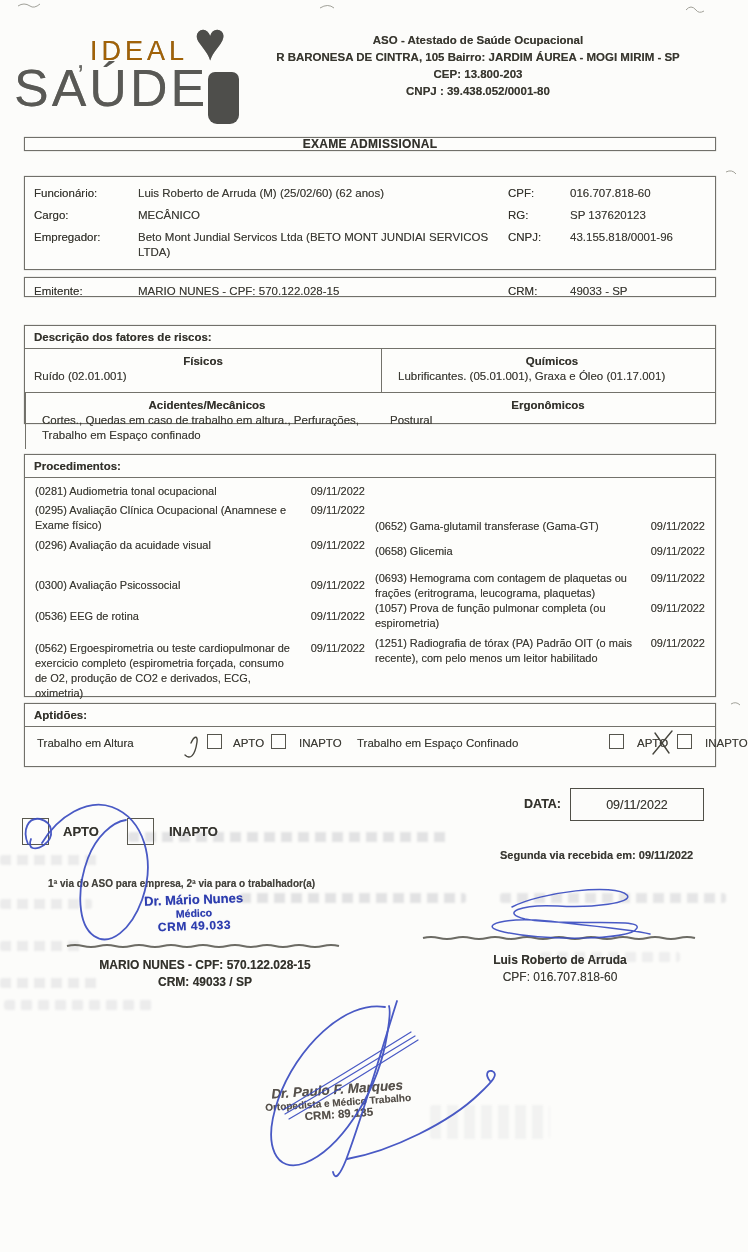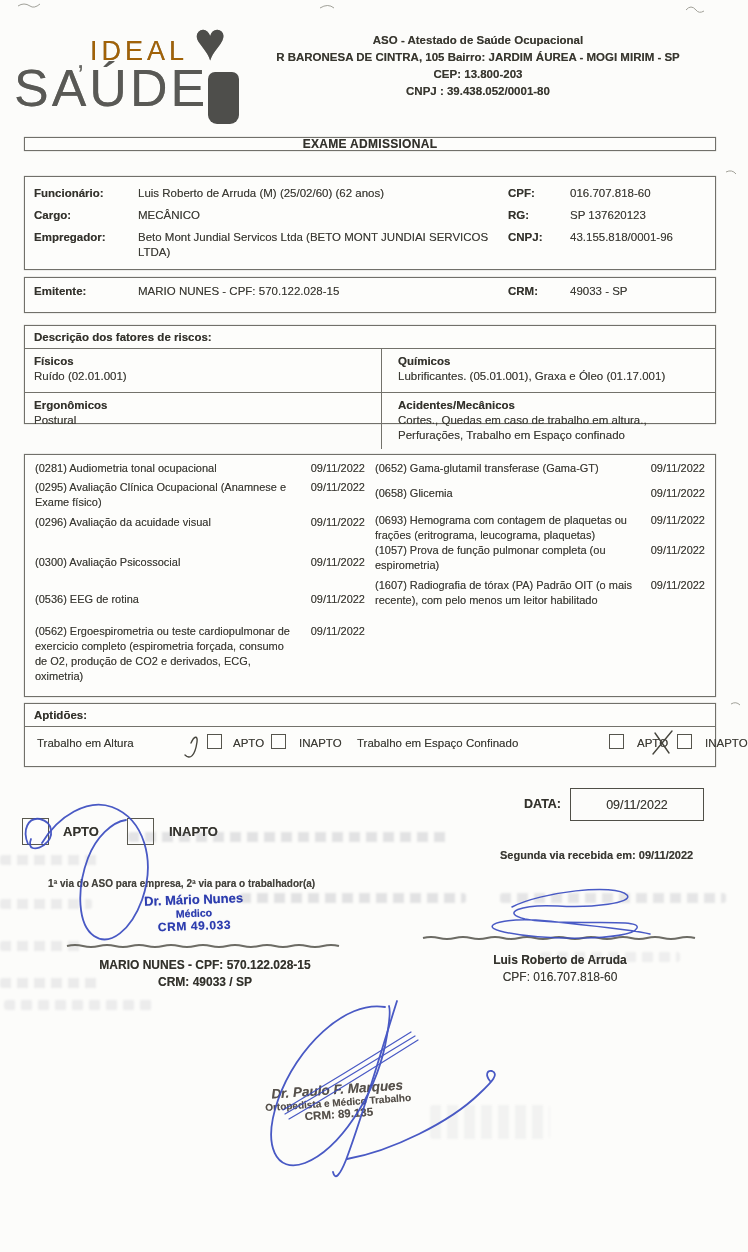--- a/index.html
+++ b/index.html
@@ -26,46 +26,46 @@
   .header-right .hl1 { font-weight:700; }
 
   
   .box { position:absolute; left:24px; width:692px; border:1.5px solid #71706a; background:rgba(255,255,255,.25); box-shadow:0 0 1px rgba(90,88,78,.55); }
   .box-title { font-weight:700; font-size:11.5px; color:#33322c; padding:5px 9px 4px 9px; }
   .bar-exame { top:137px; height:14px; display:flex; align-items:center; justify-content:center; font-weight:700; font-size:12px; letter-spacing:.3px; color:#33322c; }
 
   
   .employee { top:176px; height:94px; padding-top:5px; }
   .erow { display:grid; grid-template-columns:104px 370px 62px 1fr; padding:4px 9px 3px 9px; font-size:11.5px; line-height:15px; }
-  .erow .lbl { font-weight:700; color:#33322c; }
+  .erow .lbl { font-weight:400; color:#33322c; }
   .erow .val { padding-right:14px; }
-  .emitente { top:277px; height:36px; padding-top:2px; }
+  .emitente { top:277px; height:20px; padding-top:2px; }
 
   
   .risks { top:325px; height:99px; }
   .risks .box-title { border-bottom:1.4px solid #73726b; padding-bottom:5px; }
   .rgrid { display:grid; grid-template-columns:356px 1fr; }
   .rcell { padding:5px 9px 6px 9px; font-size:11.5px; line-height:15px; }
-  .rcell .rhead { font-weight:700; color:#33322c; }
+  .rcell .rhead { font-weight:700; color:#33322c;text-align:center; }
   .rcell.rr { border-left:1.4px solid #73726b;padding-left:16px; }
   .rcell.rt { border-bottom:1.4px solid #73726b; min-height:44px; }
   .rcell.rb { min-height:50px; }
 
   
   .procedures { top:454px; height:243px; }
   .procedures .box-title { border-bottom:1.4px solid #73726b; padding-bottom:5px; }
-  .pcols { display:flex; gap:10px; padding:6px 10px 0 10px; }
+  .pcols { display:flex; gap:10px; padding:6px 10px 0 10px;align-items:center; }
   .pcol { width:331px; }
   .pitem { display:flex; gap:6px; font-size:11px; line-height:15px; }
   .pname { flex:1; }
   .pdate { width:66px; text-align:right; white-space:nowrap; }
   .pcol-l .pitem:nth-child(1){margin-bottom:4px}
   .pcol-l .pitem:nth-child(2){margin-bottom:5px}
   .pcol-l .pitem:nth-child(3){margin-bottom:25px}
-  .pcol-l .pitem:nth-child(4){margin-bottom:22px}
+  .pcol-l .pitem:nth-child(4){margin-bottom:16px}
   .pcol-l .pitem:nth-child(5){margin-bottom:17px}
   .pcol-r .pitem:nth-child(1){margin-bottom:10px}
   .pcol-r .pitem:nth-child(2){margin-bottom:12px}
   .pcol-r .pitem:nth-child(3){margin-bottom:0px}
   .pcol-r .pitem:nth-child(4){margin-bottom:5px}
 
   
   .aptidoes { top:703px; height:64px; }
   .aptidoes .box-title { border-bottom:1.4px solid #73726b; padding-bottom:5px; }
   .aptrow { position:relative; height:36px; font-size:11.5px; }
@@ -160,32 +160,33 @@
     <div class="box-title">Descrição dos fatores de riscos:</div>
     <div class="rgrid">
       <div class="rcell rt">
         <div class="rhead">Físicos</div>
         <div>Ruído (02.01.001)</div>
       </div>
       <div class="rcell rt rr">
         <div class="rhead">Químicos</div>
         <div>Lubrificantes. (05.01.001), Graxa e Óleo (01.17.001)</div>
       </div>
+      <div class="rcell rb rr">
+        <div class="rhead">Acidentes/Mecânicos</div>
+        <div>Cortes., Quedas em caso de trabalho em altura., Perfurações, Trabalho em Espaço confinado</div>
+      </div>
       <div class="rcell rb">
         <div class="rhead">Ergonômicos</div>
         <div>Postural</div>
       </div>
-      <div class="rcell rb rr">
-        <div class="rhead">Acidentes/Mecânicos</div>
-        <div>Cortes., Quedas em caso de trabalho em altura., Perfurações, Trabalho em Espaço confinado</div>
-      </div>
     </div>
   </div>
 
   <div class="box procedures">
+    <div class="box-title">Procedimentos:</div>
     <div class="pcols">
       <div class="pcol pcol-l">
         <div class="pitem">
           <div class="pname">(0281) Audiometria tonal ocupacional</div>
           <div class="pdate">09/11/2022</div>
         </div>
         <div class="pitem">
           <div class="pname">(0295) Avaliação Clínica Ocupacional (Anamnese e Exame físico)</div>
           <div class="pdate">09/11/2022</div>
         </div>
@@ -217,21 +218,21 @@
         </div>
         <div class="pitem">
           <div class="pname">(0693) Hemograma com contagem de plaquetas ou frações (eritrograma, leucograma, plaquetas)</div>
           <div class="pdate">09/11/2022</div>
         </div>
         <div class="pitem">
           <div class="pname">(1057) Prova de função pulmonar completa (ou espirometria)</div>
           <div class="pdate">09/11/2022</div>
         </div>
         <div class="pitem">
-          <div class="pname">(1607) Radiografia de tórax (PA) Padrão OIT (o mais recente), com pelo menos um leitor habilitado</div>
+          <div class="pname">(1251) Radiografia de tórax (PA) Padrão OIT (o mais recente), com pelo menos um leitor habilitado</div>
           <div class="pdate">09/11/2022</div>
         </div>
       </div>
     </div>
   </div>
 
   <div class="box aptidoes">
     <div class="box-title">Aptidões:</div>
     <div class="aptrow">
       <div class="t" style="left:12px;">Trabalho em Altura</div>

